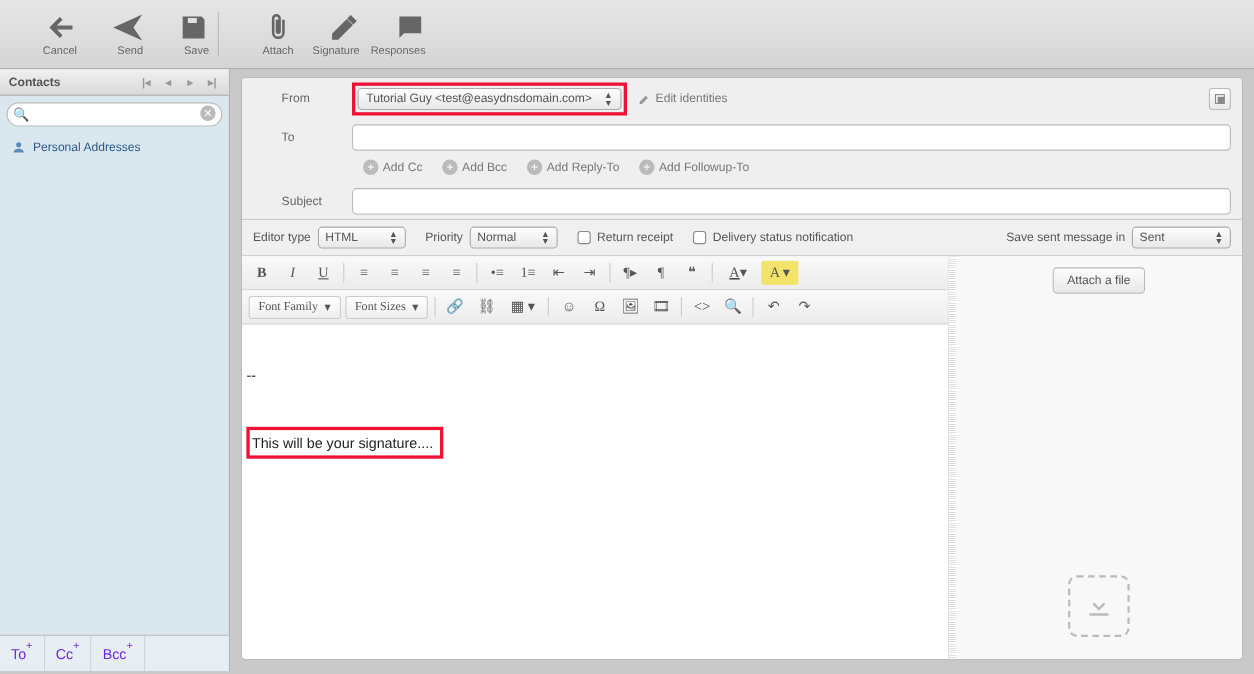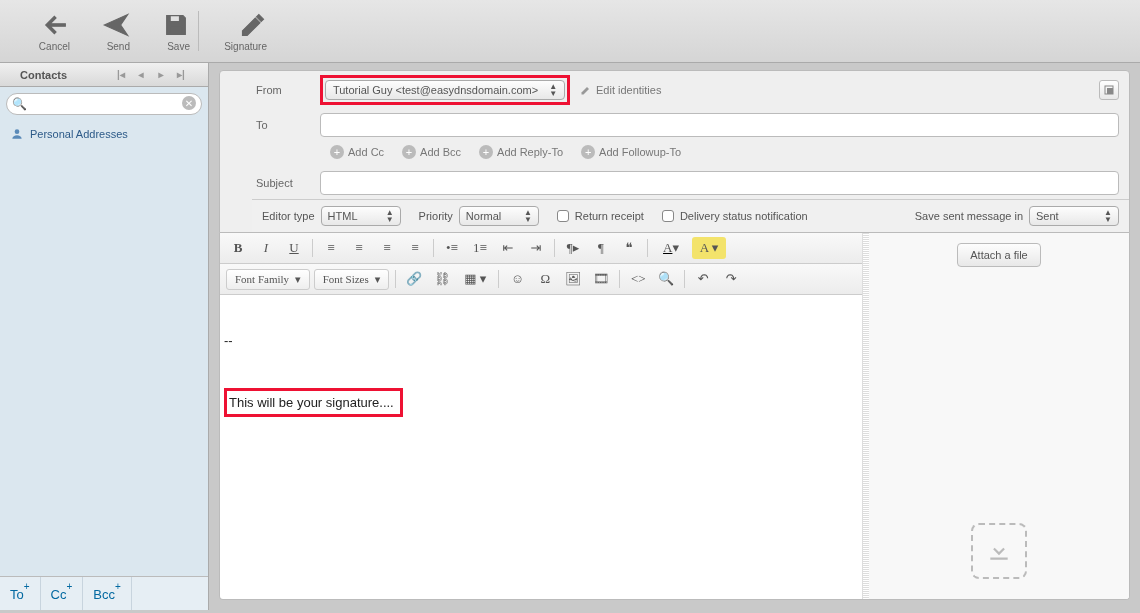--- a/index.html
+++ b/index.html
@@ -8,33 +8,33 @@
 
 .toolbar { height: 63px; background: linear-gradient(#e6e6e6, #d5d5d5); border-bottom: 1px solid #aaa; display: flex; align-items: center; padding: 0 10px; gap: 0; }
 .tool-btn { display: flex; flex-direction: column; align-items: flex-end; justify-content: center; width: 60px; height: 55px; cursor: pointer; color: #666; }
 .tool-btn svg { width: 28px; height: 28px; fill: #666; stroke: #666; }
 .tool-btn span { font-size: 10px; margin-top: 2px; }
 .tool-sep { width: 1px; height: 40px; background: #bbb; margin: 0 8px; }
 
 
 .container { display: flex; height: 547px; }
 .sidebar { width: 209px; background: #dbe7ef; border-right: 1px solid #aaa; display: flex; flex-direction: column; }
-.side-header { height: 24px; background: linear-gradient(#f0f0f0,#d9d9d9); border-bottom: 1px solid #aaa; display: flex; align-items: center; justify-content: space-between; padding: 0 20px; font-weight: bold; color: #555; }
+.side-header { height: 24px; background: linear-gradient(#f0f0f0,#d9d9d9); border-bottom: 1px solid #aaa; display: flex; align-items: center; justify-content: space-between; padding: 0 8px; font-weight: bold; color: #555; }
 .side-nav { display: flex; gap: 6px; }
 .side-nav-btn { width: 14px; height: 14px; display:flex;align-items:center;justify-content:center; color:#999; cursor:pointer; font-size:10px;}
 .side-search { padding: 6px; }
 .side-search .search-box { position: relative; }
 .side-search input { width: 100%; height: 22px; border: 1px solid #bbb; border-radius: 11px; padding: 0 24px; background: #fff; font-size: 11px; }
 .side-search .mag { position:absolute; left:6px; top:4px; color:#888; font-size:12px;}
 .side-search .clr { position:absolute; right:6px; top:3px; width:14px;height:14px;border-radius:50%;background:#bbb;color:#fff;display:flex;align-items:center;justify-content:center;font-size:10px;cursor:pointer;}
 .side-list { flex: 1; }
 .side-item { padding: 6px 10px; display:flex; align-items:center; gap:6px; color:#2c5a88; cursor:pointer;}
 .side-item svg { width:14px;height:14px;fill:#5a8ab8;}
 .side-footer { display:flex; border-top:1px solid #bbb; background:#e6eef4; }
-.side-footer .fbtn { flex:0 0 auto; padding:8px 10px; border-right:1px solid #c8d4de; color:#0369a1; font-size:13px; cursor:pointer; position:relative;}
+.side-footer .fbtn { flex:0 0 auto; padding:8px 10px; border-right:1px solid #c8d4de; color:#6d28d9; font-size:13px; cursor:pointer; position:relative;}
 .side-footer .fbtn sup { font-size:10px; position:relative; top:-4px;}
 
 .main { flex:1; background:#c9c9c9; padding:0; display:flex; flex-direction:column; }
 
 
 .compose-head { background:#efefef; border:1px solid #bbb; border-radius:4px 4px 0 0; margin: 7px 10px 0 10px; }
 .row { display:flex; align-items:center; padding:4px 10px; }
 .row label { width:90px; color:#666;padding-left:26px; }
 .row .ctrl { flex:1; display:flex; align-items:center; gap:10px; }
 .from-wrap { border:3px solid #e13; padding:2px; display:inline-block; }
@@ -42,21 +42,21 @@
 .select-from { width:240px; justify-content:center;}
 .arrows { font-size:8px; line-height:7px; color:#555; display:flex; flex-direction:column;}
 .edit-id { color:#777; display:flex;align-items:center;gap:4px; cursor:pointer;}
 .input { flex:1; border:1px solid #bbb; border-radius:4px; height:24px; background:#fff; padding:0 6px; font-size:11px;}
 .addlinks { display:flex; gap:18px; padding:4px 10px 8px 110px; }
 .addlink { display:flex;align-items:center;gap:4px;color:#777;cursor:pointer;}
 .addlink .plus { width:14px;height:14px;border-radius:50%;background:#bbb;color:#fff;display:flex;align-items:center;justify-content:center;font-size:11px;}
 .popout { margin-left:auto; width:20px;height:20px; border:1px solid #bbb; border-radius:3px; display:flex;align-items:center;justify-content:center;cursor:pointer;background:linear-gradient(#fff,#e8e8e8);}
 
 
-.opts-row { display:flex; align-items:center; gap:18px; padding:6px 10px; border-top:1px solid #ccc; background:#f0f0f0;margin-left:32px; }
+.opts-row { display:flex; align-items:center; gap:18px; padding:6px 10px; border-top:1px solid #ccc; background:#f0f0f0; }
 .opts-row .grp { display:flex;align-items:center;gap:6px;}
 .cbx { width:12px;height:12px;border:1px solid #888;border-radius:3px;background:#fff;cursor:pointer;}
 
 
 .editor-wrap { margin:0 10px 10px 10px; background:#fff; border:1px solid #bbb; border-top:none; border-radius:0 0 4px 4px; flex:1; display:flex; overflow:hidden;}
 .editor-col { flex:1; display:flex; flex-direction:column; border-right:1px solid #ddd;}
 .rte-tb { border-bottom:1px solid #ccc; background:linear-gradient(#f9f9f9,#ececec); padding:4px 6px; display:flex; flex-wrap:wrap; gap:4px; align-items:center;}
 .rte-btn { width:24px;height:22px;border:1px solid transparent;border-radius:3px;display:flex;align-items:center;justify-content:center;cursor:pointer;color:#555;font-family:Georgia,serif;font-size:13px;}
 .rte-sep{width:1px;height:18px;background:#ccc;margin:0 2px;}
 .rte-dd { border:1px solid #ccc; border-radius:3px; background:linear-gradient(#fff,#eee); padding:3px 8px; font-size:11px; display:flex;align-items:center;gap:6px;cursor:pointer;font-family:Liberation Serif, serif;}
@@ -86,23 +86,35 @@
   </div>
   <div class="tool-btn">
     <svg viewBox="0 0 24 24">
         <path d="M4 4h14l2 2v14H4zM7 4v5h8V4zM7 13h10v6H7z" fill="#666"></path>
       </svg>
     <span>Save</span>
   </div>
   <div class="tool-sep"></div>
   <div class="tool-btn">
     <svg viewBox="0 0 24 24">
+        <path d="M16 6v10a4 4 0 01-8 0V5a2.5 2.5 0 015 0v10a1 1 0 01-2 0V6" fill="none" stroke="#666" stroke-width="2"></path>
+      </svg>
+    <span>Attach</span>
+  </div>
+  <div class="tool-btn">
+    <svg viewBox="0 0 24 24">
         <path d="M3 17l11-11 4 4L7 21H3zM15 5l2-2 4 4-2 2z"></path>
       </svg>
     <span>Signature</span>
+  </div>
+  <div class="tool-btn">
+    <svg viewBox="0 0 24 24">
+        <path d="M4 4h16v12H7l-3 3z"></path>
+      </svg>
+    <span>Responses</span>
   </div>
 </div>
 
 <div class="container">
 
   <div class="sidebar">
     <div class="side-header">
       <span>Contacts</span>
       <div class="side-nav">
         <span class="side-nav-btn">|◂</span>

